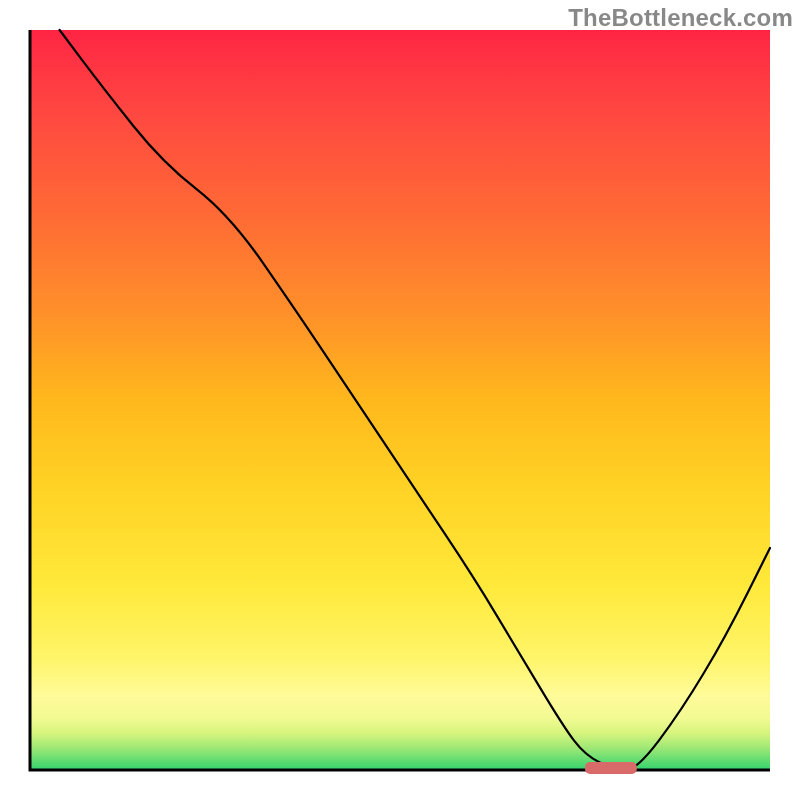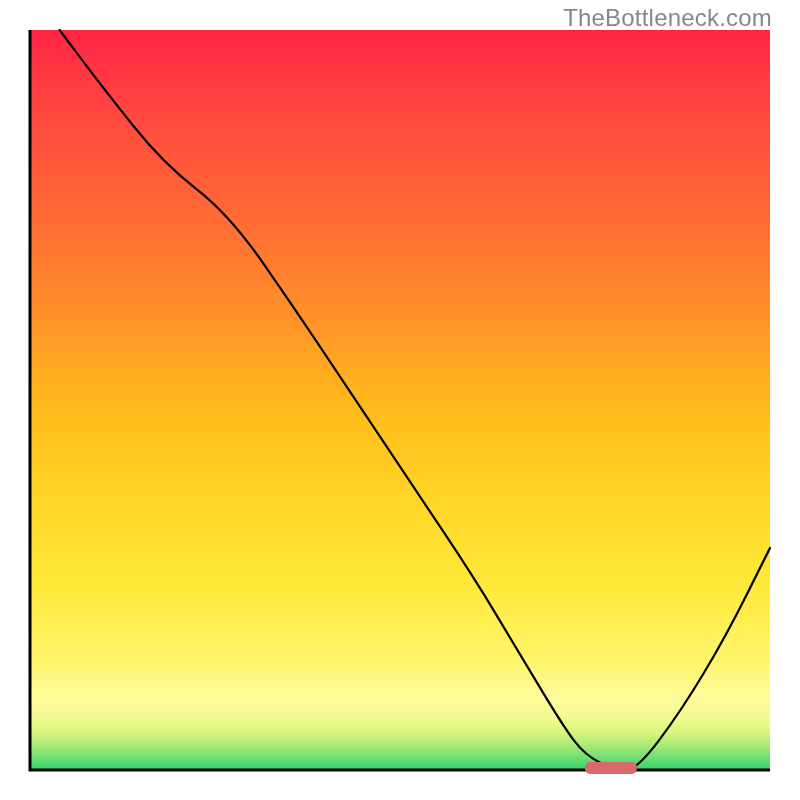--- a/index.html
+++ b/index.html
@@ -11,23 +11,23 @@
     font-family: Arial, Helvetica, sans-serif;
   }
   .chart-container {
     position: relative;
     width: 800px;
     height: 800px;
   }
   .watermark {
     position: absolute;
     top: 4px;
-    right: 28px;
+    right: 7px;
     font-size: 24px;
-    font-weight: 400;
+    font-weight: 700;
     color: #888;
     letter-spacing: 0.2px;
     z-index: 5;
   }
   svg.plot {
     position: absolute;
     top: 0;
     left: 0;
     width: 800px;
     height: 800px;

